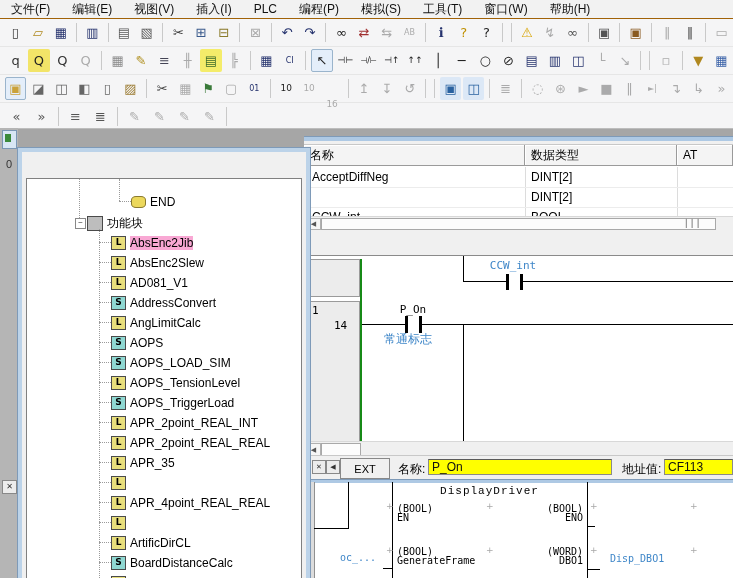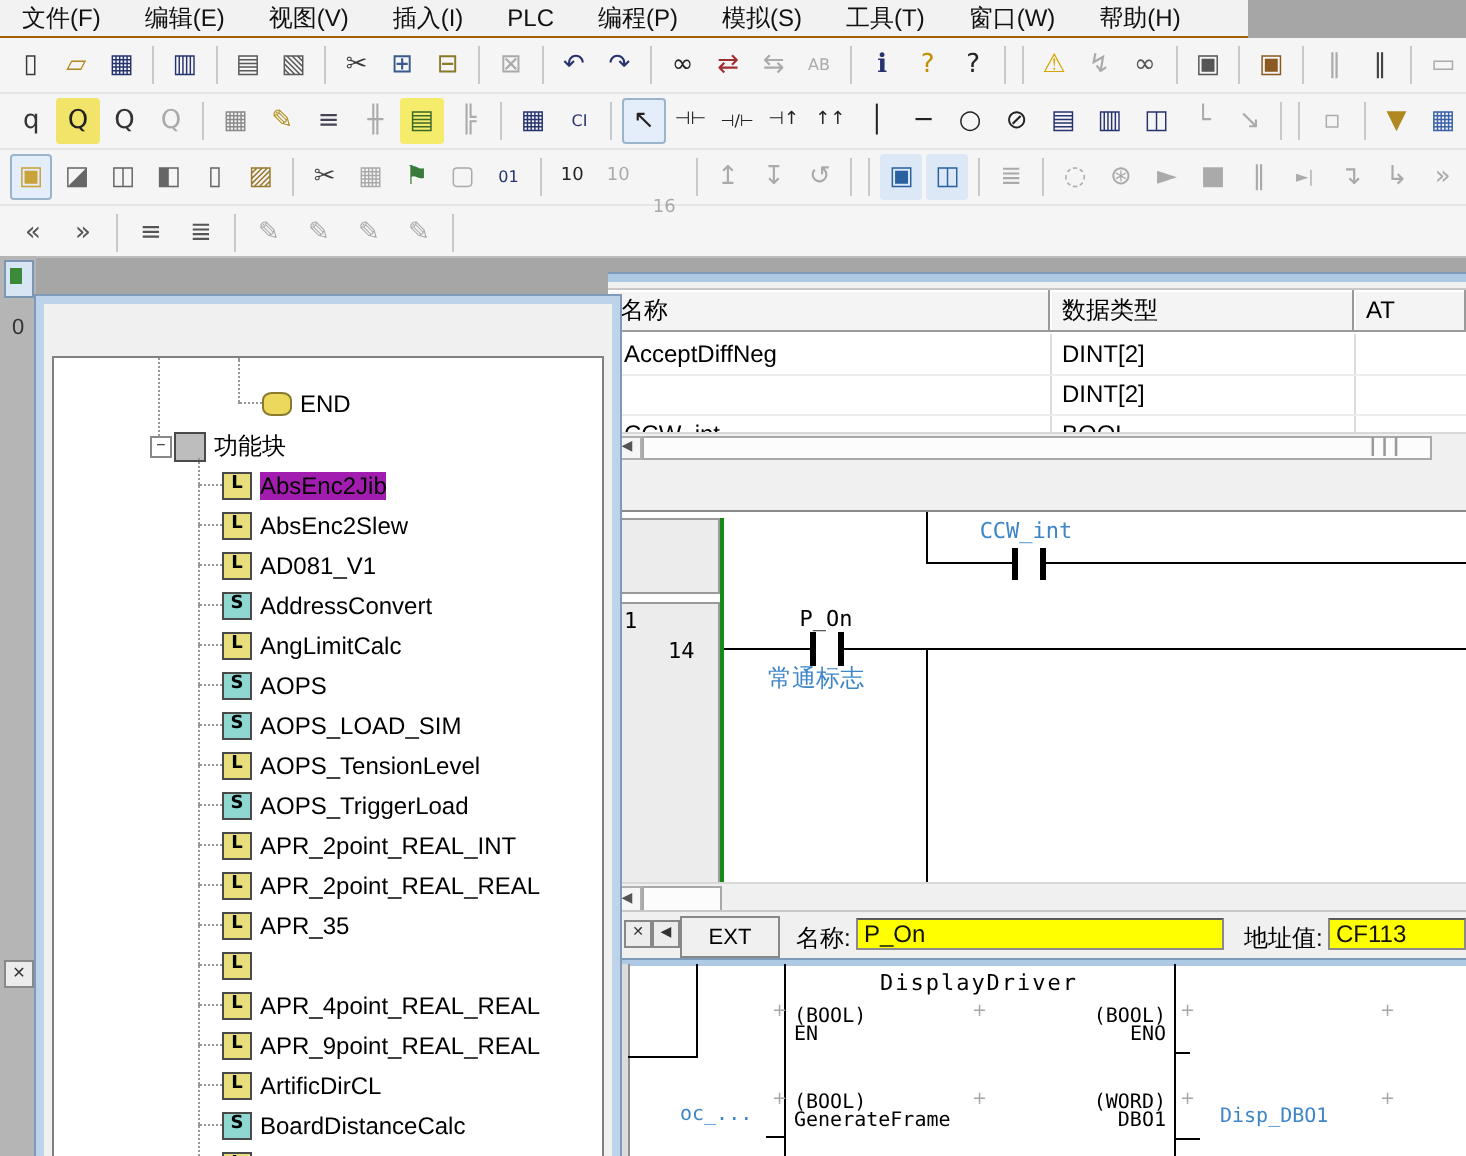--- a/index.html
+++ b/index.html
@@ -1,19 +1,19 @@
 <!DOCTYPE html>
 <html><head>
 <meta charset="utf-8">
 <style>
   html,body{margin:0;padding:0;background:#ffffff;}
   #screen{position:relative;width:733px;height:578px;overflow:hidden;
     font-family:"Liberation Sans","DejaVu Sans",sans-serif;background:#a6a6a6;}
   
-  .menu-bar{position:absolute;left:0;top:0;width:624px;height:18px;background:#f2f2f2;
+  .menu-bar{position:absolute;left:0;top:0;width:733px;height:18px;background:#f2f2f2;
     border-bottom:7px solid #a16207;display:flex;align-items:center;}
   .menu-item{font-size:12px;color:#111;padding:0 11px;white-space:nowrap;}
   
   .toolbars{position:absolute;left:0;top:19px;width:733px;height:109px;background:#f5f5f6;
     border-bottom:1px solid #bdbdbd;}
   .tb-row{height:27px;display:flex;align-items:center;padding-left:4px;border-bottom:1px solid #e6e6e6;}
   .tb-btn{width:21px;height:21px;margin:0 1px;display:inline-flex;align-items:center;justify-content:center;
     border:1px solid transparent;border-radius:2px;background:transparent;}
   .tb-btn.prs{border-color:#9ab4cc;background:#e4eefa;}
   .tb-btn.dis{opacity:.85;}
@@ -47,21 +47,21 @@
   .dot-v{position:absolute;width:0;border-left:1px dotted #9a9a9a;}
   .dot-h{position:absolute;height:0;border-top:1px dotted #9a9a9a;}
   .chip{position:relative;display:inline-block;width:13px;height:12px;border:1px solid #4a4a4a;
     font-size:9px;font-weight:bold;line-height:11px;text-align:center;font-family:"DejaVu Sans",sans-serif;}
   .chip.L{background:#e8df7c;} .chip.S{background:#8fd8d2;} .chip.G{background:#bdbdbd;width:14px;height:13px;}
   .cyl{display:inline-block;width:13px;height:10px;background:#ecd85c;border:1px solid #8a7a30;border-radius:5px/4px;}
   .expander{position:absolute;width:9px;height:9px;border:1px solid #888;background:#fff;font-size:8px;
     line-height:7px;text-align:center;color:#333;}
   .t-row{position:absolute;height:17px;display:flex;align-items:center;gap:4px;}
   .t-label{white-space:nowrap;}
-  .t-label.sel{background:#a21caf;}
+  .t-label.sel{background:#f9a8d4;}
   
   #rt-win{position:absolute;left:304px;top:136px;width:429px;height:343px;background:#f0f0f0;z-index:2;}
   .blue-strip{position:absolute;left:0;width:429px;background:#aec9e4;border-top:1px solid #7e9ab8;}
   .vgrid{position:absolute;left:0;top:8px;width:429px;height:72px;background:#fff;overflow:hidden;
     border-top:1px solid #c8c8c8;}
   .vg-head{position:absolute;top:0;height:21px;background:#f4f4f4;border-right:1px solid #9a9a9a;
     border-bottom:1px solid #9a9a9a;box-shadow:inset 1px 1px 0 #fff;font-size:12px;color:#000;
     display:flex;align-items:center;padding-left:6px;box-sizing:border-box;}
   .vg-row{position:absolute;left:0;width:429px;height:20px;border-bottom:1px solid #ececec;font-size:12px;}
   .vg-cell{position:absolute;top:3px;white-space:nowrap;}
@@ -514,21 +514,21 @@
     </div>
   </div>
 
   <div id="bot-win">
     <div class="blue-strip" style="top:0;height:3px;"></div>
     <div class="bw-grey"></div>
     <div class="vwire" style="left:44px;top:3px;height:47px;"></div>
     <div class="wire" style="left:10px;top:49px;width:34px;"></div>
     <div class="vwire" style="left:88px;top:3px;height:96px;"></div>
     <div class="vwire" style="left:283px;top:3px;height:96px;"></div>
-    <div class="mono10" style="left:88px;width:195px;top:6px;text-align:center;font-size:11px;letter-spacing:1px;">DisplayDriver</div>
+    <div class="mono10" style="left:88px;width:195px;top:6px;text-align:center;font-size:11px;letter-spacing:1px;font-family:Liberation Mono, monospace;">DisplayDriver</div>
 
     <div class="mono10" style="left:93px;top:24px;">(BOOL)</div>
     <div class="mono10" style="left:93px;top:33px;">EN</div>
     <div class="mono10" style="left:93px;top:67px;">(BOOL)</div>
     <div class="mono10" style="left:93px;top:76px;">GenerateFrame</div>
 
     <div class="mono10" style="left:179px;top:24px;width:100px;text-align:right;">(BOOL)</div>
     <div class="mono10" style="left:179px;top:33px;width:100px;text-align:right;">ENO</div>
     <div class="mono10" style="left:179px;top:67px;width:100px;text-align:right;">(WORD)</div>
     <div class="mono10" style="left:179px;top:76px;width:100px;text-align:right;">DBO1</div>
@@ -635,21 +635,20 @@
               <span class="chip L">L</span>
             </div>
             <div class="dot-h" style="left: 72px; top: 323px; width: 12px;"></div>
             <div class="t-row" style="left: 84px; top: 315px;">
               <span class="chip L">L</span>
               <span class="t-label">APR_4point_REAL_REAL</span>
             </div>
             <div class="dot-h" style="left: 72px; top: 343px; width: 12px;"></div>
             <div class="t-row" style="left: 84px; top: 335px;">
               <span class="chip L">L</span>
-              <span class="t-label">APR_9point_REAL_REAL</span>
             </div>
             <div class="dot-h" style="left: 72px; top: 363px; width: 12px;"></div>
             <div class="t-row" style="left: 84px; top: 355px;">
               <span class="chip L">L</span>
               <span class="t-label">ArtificDirCL</span>
             </div>
             <div class="dot-h" style="left: 72px; top: 383px; width: 12px;"></div>
             <div class="t-row" style="left: 84px; top: 375px;">
               <span class="chip S">S</span>
               <span class="t-label">BoardDistanceCalc</span>

